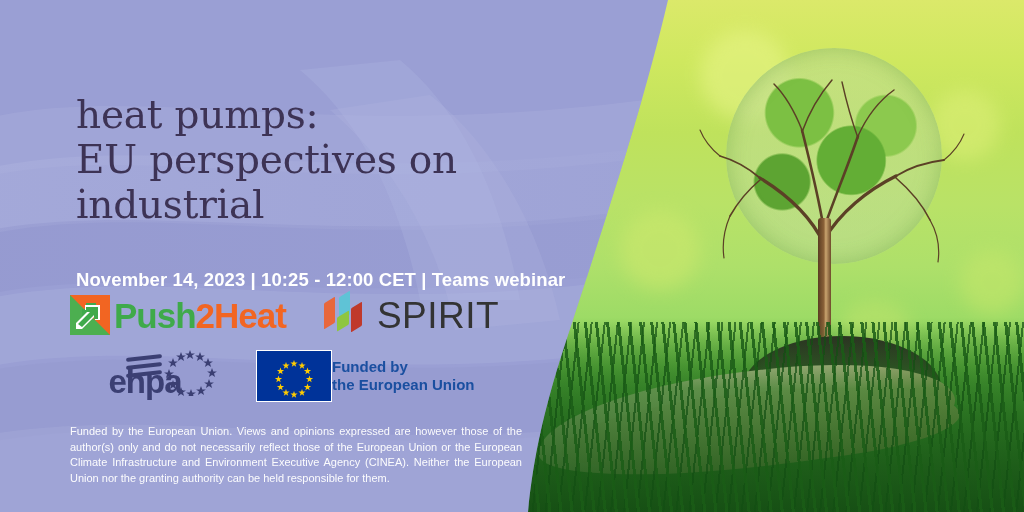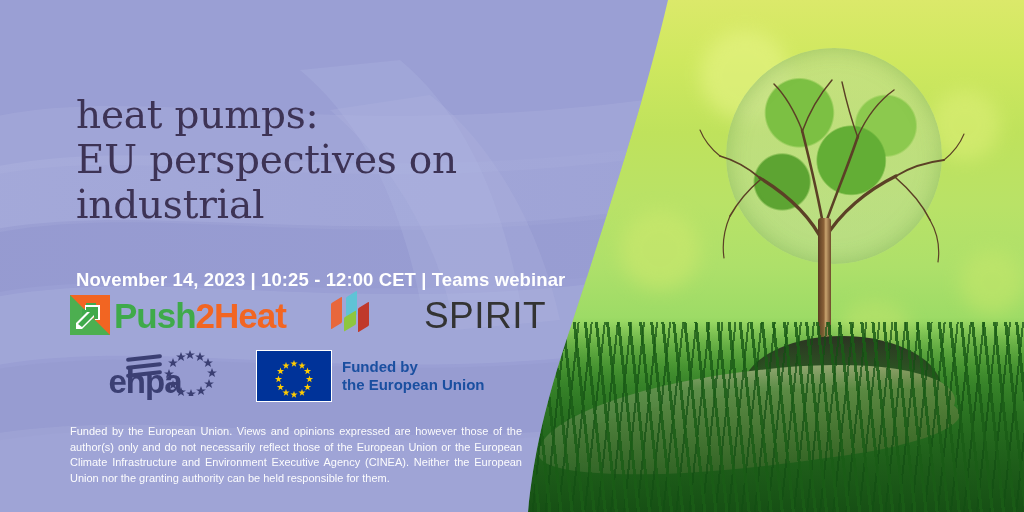--- a/index.html
+++ b/index.html
@@ -74,57 +74,57 @@
     font-family:"DejaVu Serif","Liberation Serif",serif;
     color:#3d3355;font-size:23px;line-height:1.38;
   }
   .datetime{
     position:absolute;left:76px;top:269px;
     color:#ffffff;font-size:18.5px;font-weight:bold;letter-spacing:.1px;
     white-space:nowrap;
   }
 
   
-  .logo-row-1{position:absolute;left:70px;top:294px;display:flex;align-items:center;gap:29px;}
+  .logo-row-1{position:absolute;left:70px;top:294px;display:flex;align-items:center;gap:22px;}
   .p2h{display:flex;align-items:center;gap:4px;}
   .p2h-mark{
     position:relative;width:40px;height:40px;background:#4caf50;overflow:hidden;
   }
   .p2h-mark .corner{
     position:absolute;right:0;top:0;width:0;height:0;
     border-left:40px solid transparent;border-top:40px solid #f26522;
   }
   .p2h-mark .arrow{
     position:absolute;left:6px;top:6px;width:28px;height:28px;
   }
   .p2h-text{font-size:35px;font-weight:bold;letter-spacing:-1px;line-height:1;}
   .p2h-green{color:#3faa4a;}
   .p2h-orange{color:#f26522;}
 
   
   .spirit{display:flex;align-items:center;gap:7px;margin-left:16px;}
   .spirit-mark{position:relative;width:46px;height:42px;}
   .blk{position:absolute;transform:skewY(-32deg);border-radius:1px;}
-  .spirit-text{font-size:37px;font-weight:500;color:#333333;letter-spacing:.5px;line-height:1;margin-left:40px;}
+  .spirit-text{font-size:37px;font-weight:500;color:#333333;letter-spacing:.5px;line-height:1;}
 
   
   .logo-row-2{position:absolute;left:70px;top:350px;display:flex;align-items:center;gap:36px;}
   .ehpa{position:relative;display:flex;align-items:center;width:150px;height:44px;flex-direction:column;}
   .ehpa-waves{position:relative;width:36px;height:26px;margin-right:2px;}
   .ehpa-waves span{
     position:absolute;left:0;width:36px;height:4px;background:#3b3f73;
     border-radius:3px;
   }
   .ehpa-text{
     font-family:"Liberation Sans",sans-serif;
     font-size:33px;font-weight:bold;color:#3b3f73;letter-spacing:-1px;line-height:1;
   }
   .ehpa-stars{position:absolute;left:92px;top:-4px;width:56px;height:46px;}
 
-  .eu-badge{display:flex;align-items:center;gap:10px;}
+  .eu-badge{display:flex;align-items:center;}
   .eu-flag{
     position:relative;width:74px;height:50px;background:#003399;
     border:1px solid #ffffff;
   }
   .eu-text{
     color:#1a4fa0;font-size:15px;font-weight:bold;line-height:1.22;white-space:nowrap;
   }
 
   .disclaimer{
     position:absolute;left:70px;top:424px;width:452px;

